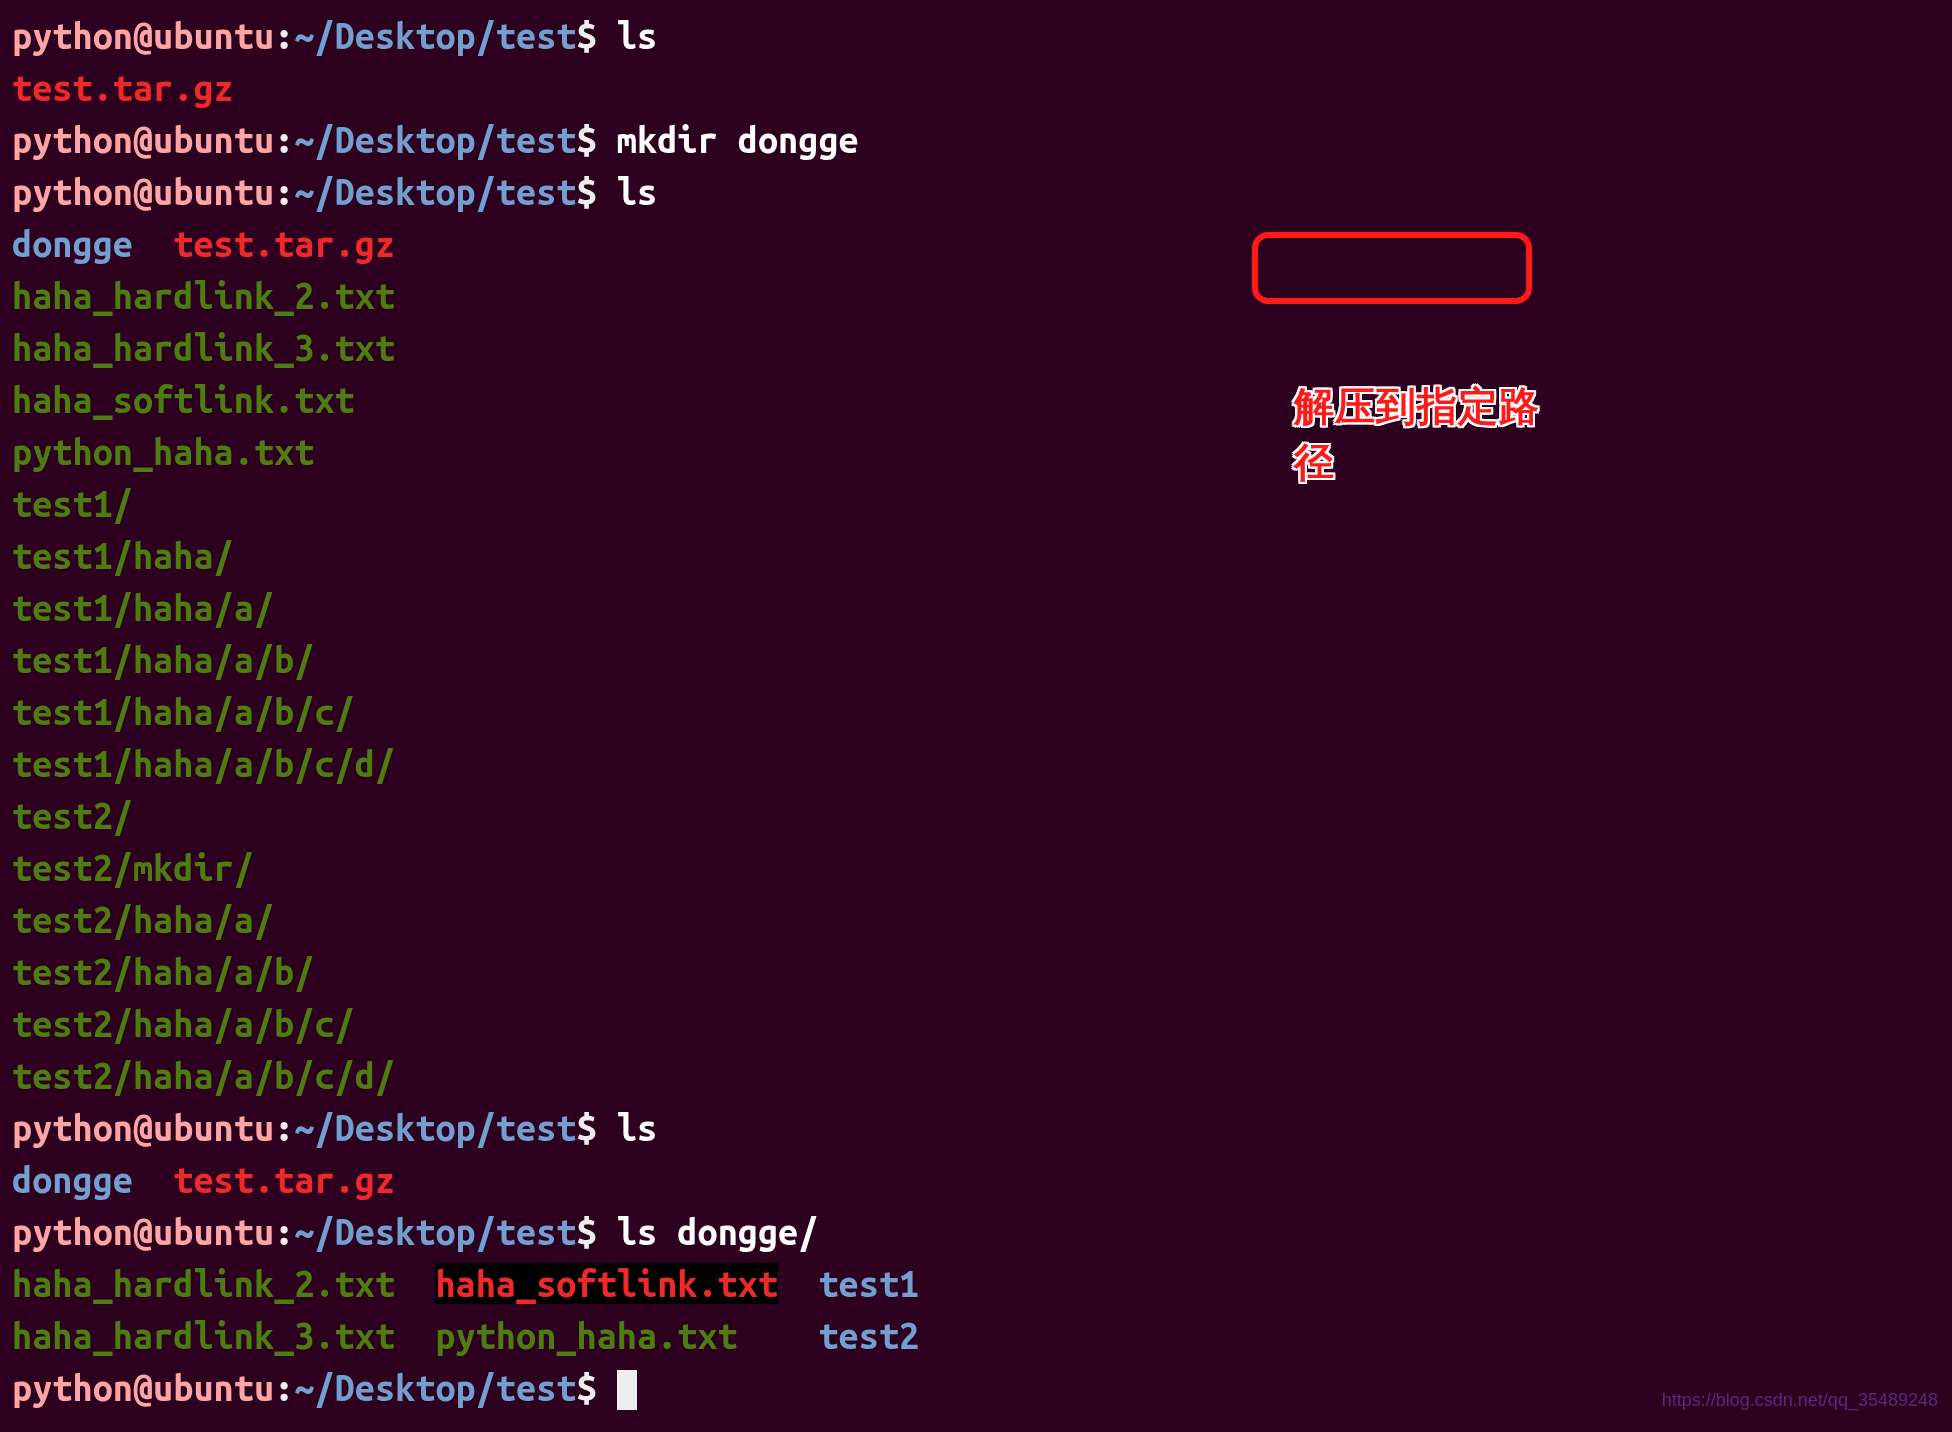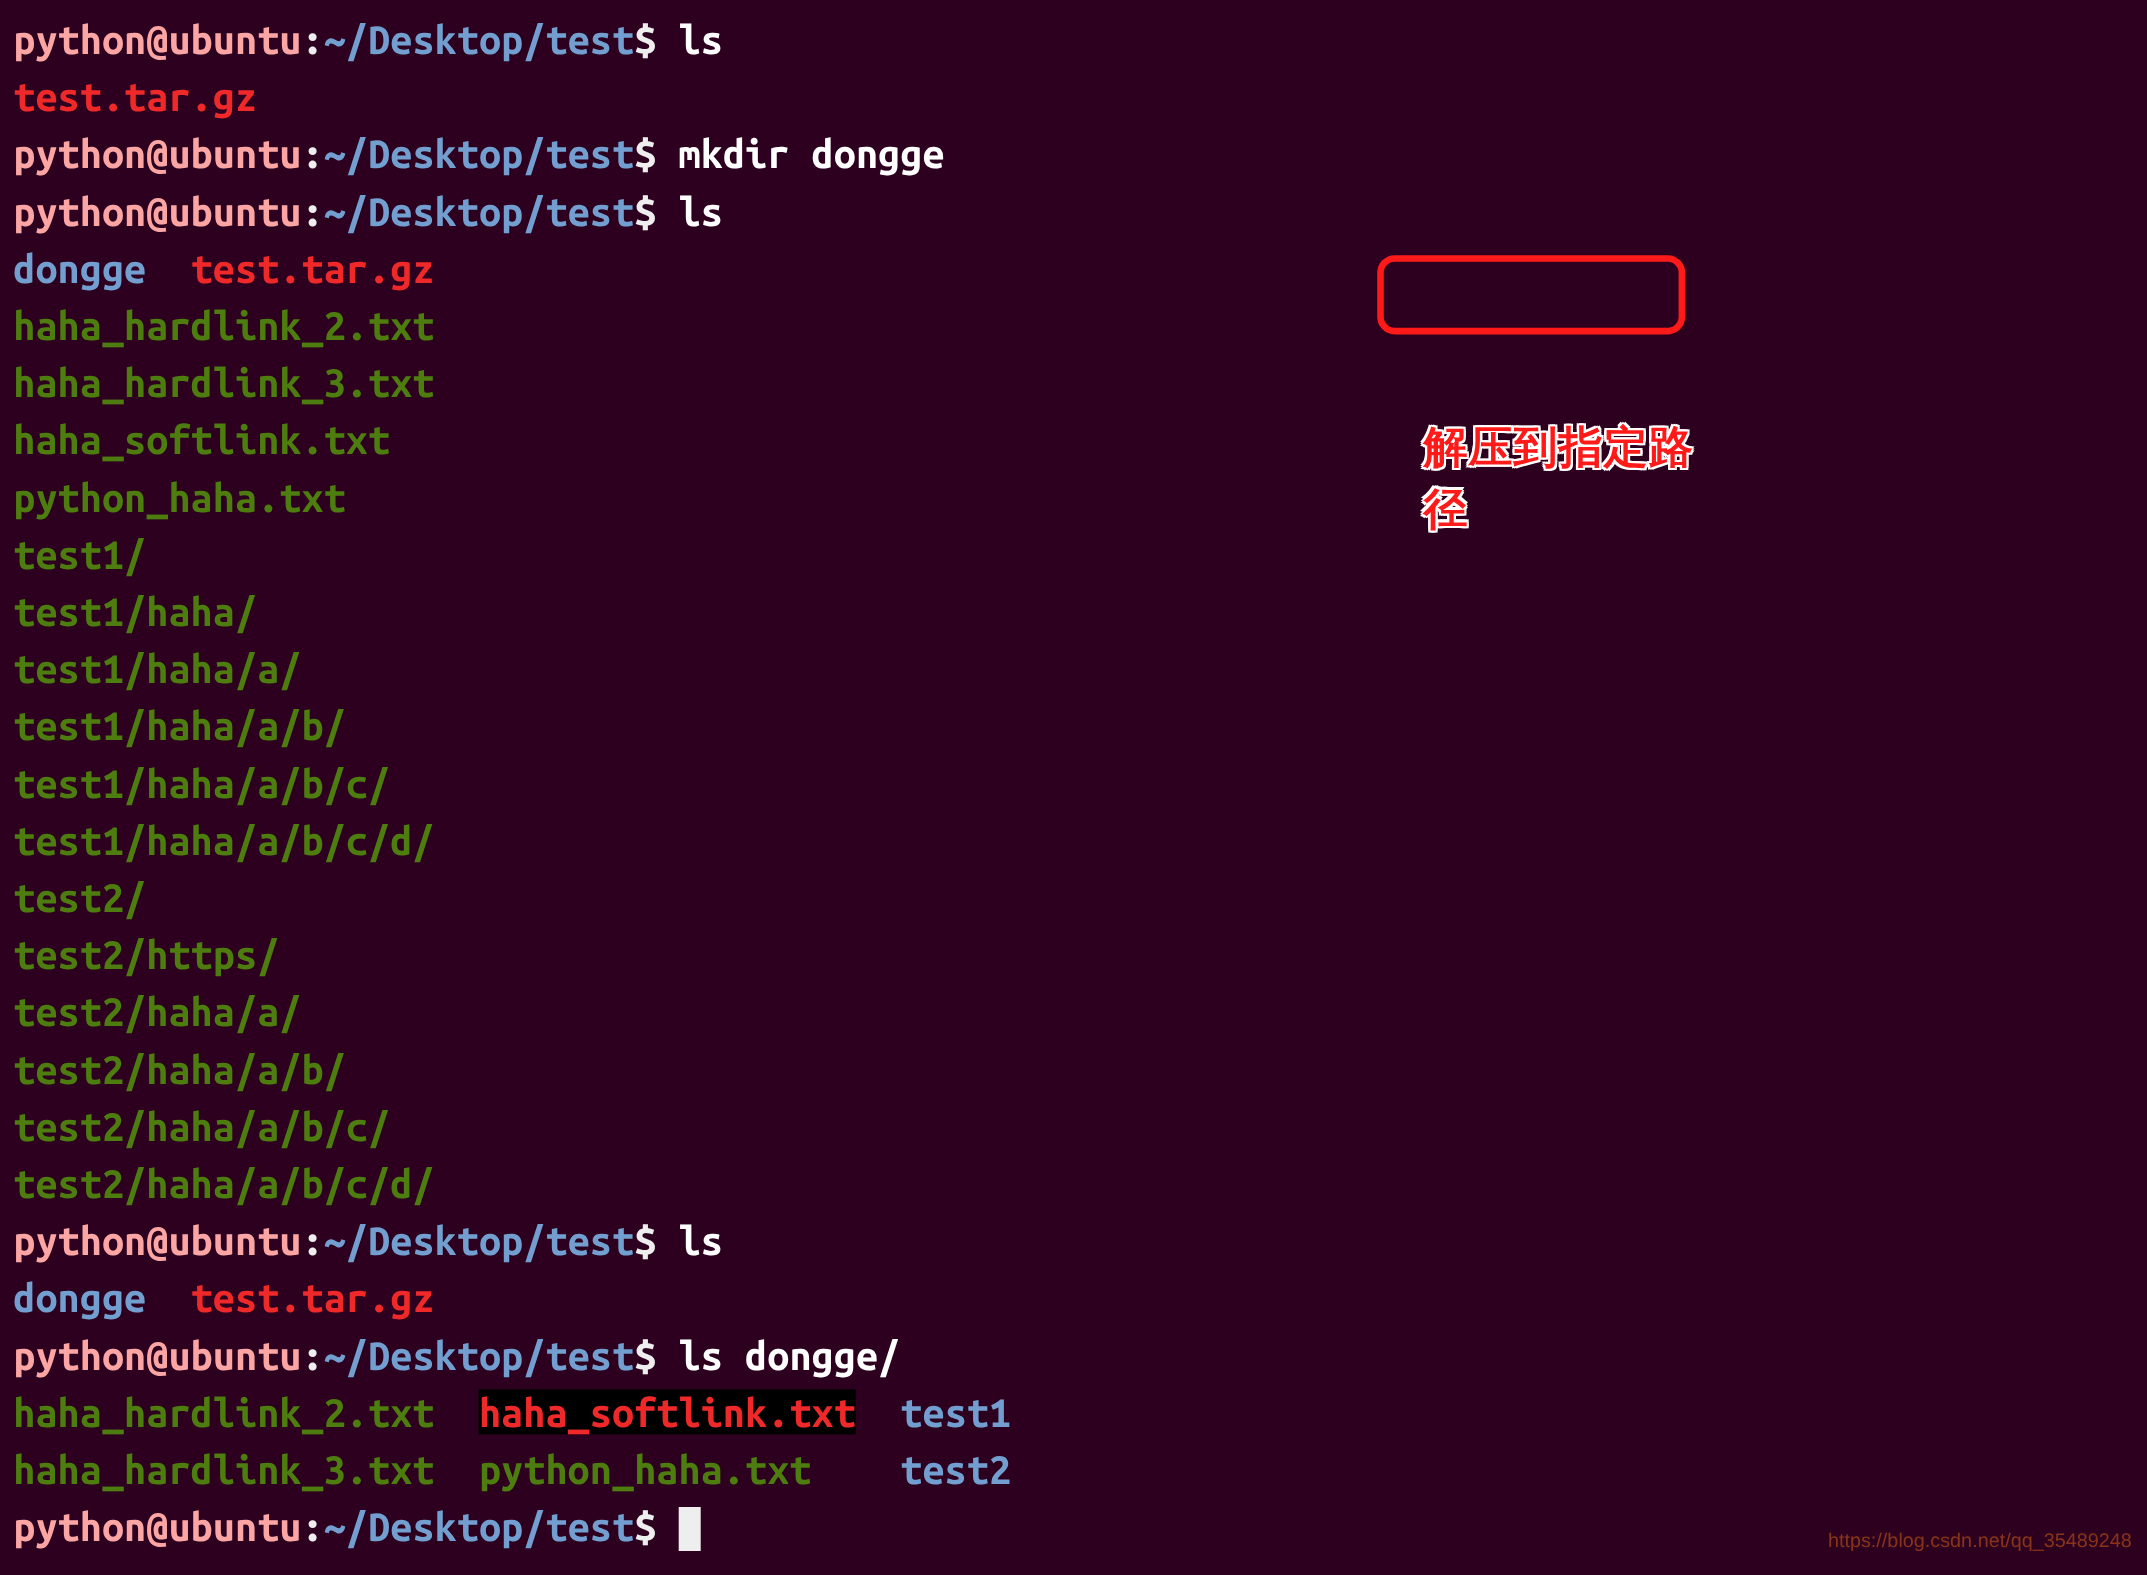--- a/index.html
+++ b/index.html
@@ -49,21 +49,21 @@
       -2px  2px 0 #fff, 2px  2px 0 #fff,
       -2px 0 0 #fff, 2px 0 0 #fff,
       0 -2px 0 #fff, 0 2px 0 #fff;
     white-space: pre-line;
     letter-spacing: 1px;
   }
   .watermark {
     position: absolute;
     right: 14px;
     bottom: 6px;
-    color: #f97316;
+    color: #8b5cf6;
     font-size: 18px;
     opacity: 0.45;
     font-family: sans-serif;
     font-weight: normal;
   }
 </style>
 </head>
 <body>
 
 <div id="terminal">
@@ -76,21 +76,21 @@
     <div class="term-line"><span class="out">haha_hardlink_3.txt</span></div>
     <div class="term-line"><span class="out">haha_softlink.txt</span></div>
     <div class="term-line"><span class="out">python_haha.txt</span></div>
     <div class="term-line"><span class="out">test1/</span></div>
     <div class="term-line"><span class="out">test1/haha/</span></div>
     <div class="term-line"><span class="out">test1/haha/a/</span></div>
     <div class="term-line"><span class="out">test1/haha/a/b/</span></div>
     <div class="term-line"><span class="out">test1/haha/a/b/c/</span></div>
     <div class="term-line"><span class="out">test1/haha/a/b/c/d/</span></div>
     <div class="term-line"><span class="out">test2/</span></div>
-    <div class="term-line"><span class="out">test2/https/</span></div>
+    <div class="term-line"><span class="out">test2/mkdir/</span></div>
     <div class="term-line"><span class="out">test2/haha/a/</span></div>
     <div class="term-line"><span class="out">test2/haha/a/b/</span></div>
     <div class="term-line"><span class="out">test2/haha/a/b/c/</span></div>
     <div class="term-line"><span class="out">test2/haha/a/b/c/d/</span></div>
     <div class="term-line"><span class="user">python@ubuntu</span><span class="sep">:</span><span class="path">~/Desktop/test</span><span class="prompt">$ </span><span class="cmd">ls</span></div>
     <div class="term-line"><span class="dir">dongge</span><span class="out">  </span><span class="red">test.tar.gz</span></div>
     <div class="term-line"><span class="user">python@ubuntu</span><span class="sep">:</span><span class="path">~/Desktop/test</span><span class="prompt">$ </span><span class="cmd">ls dongge/</span></div>
     <div class="term-line"><span class="out">haha_hardlink_2.txt  </span><span class="symlink-bad">haha_softlink.txt</span><span class="out">  </span><span class="dir">test1</span></div>
     <div class="term-line"><span class="out">haha_hardlink_3.txt  python_haha.txt    </span><span class="dir">test2</span></div>
     <div class="term-line"><span class="user">python@ubuntu</span><span class="sep">:</span><span class="path">~/Desktop/test</span><span class="prompt">$ </span><span class="cmd"></span><span class="cursor"></span></div>

